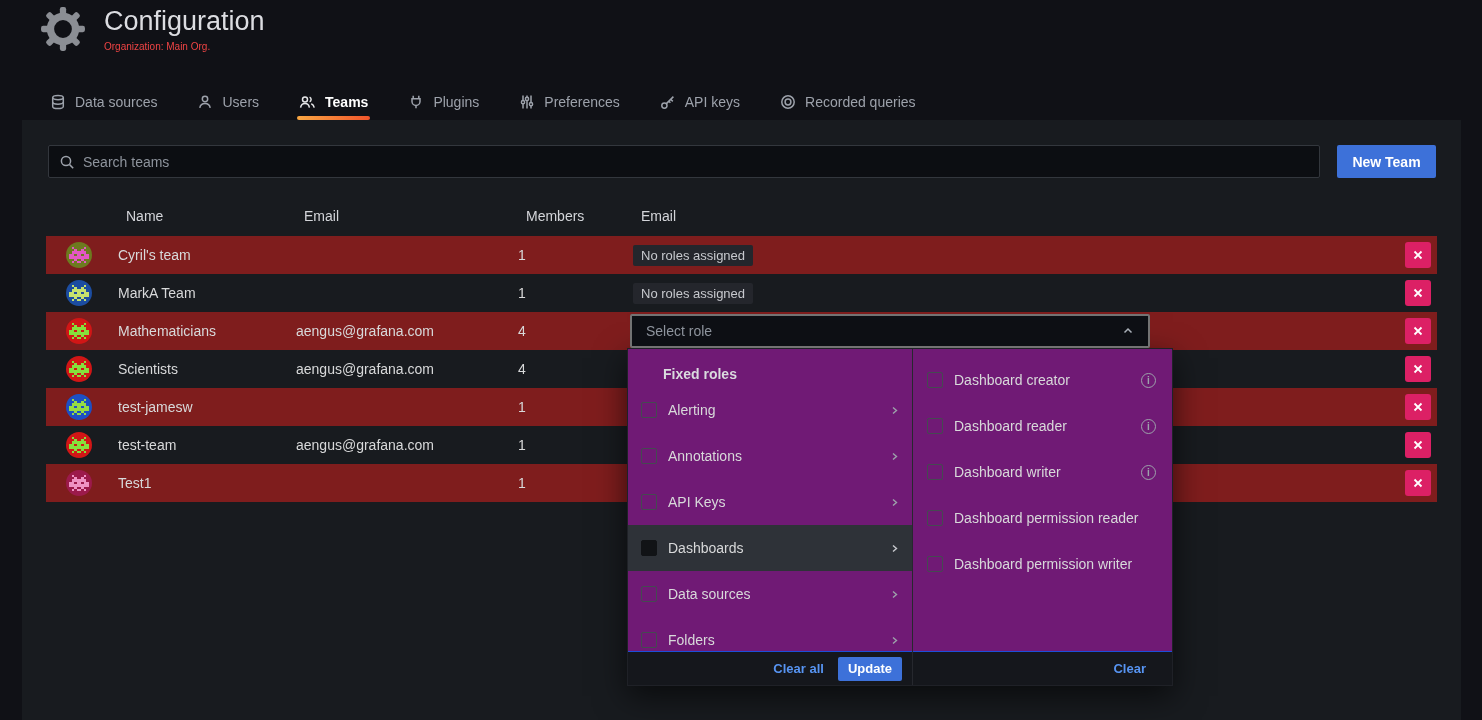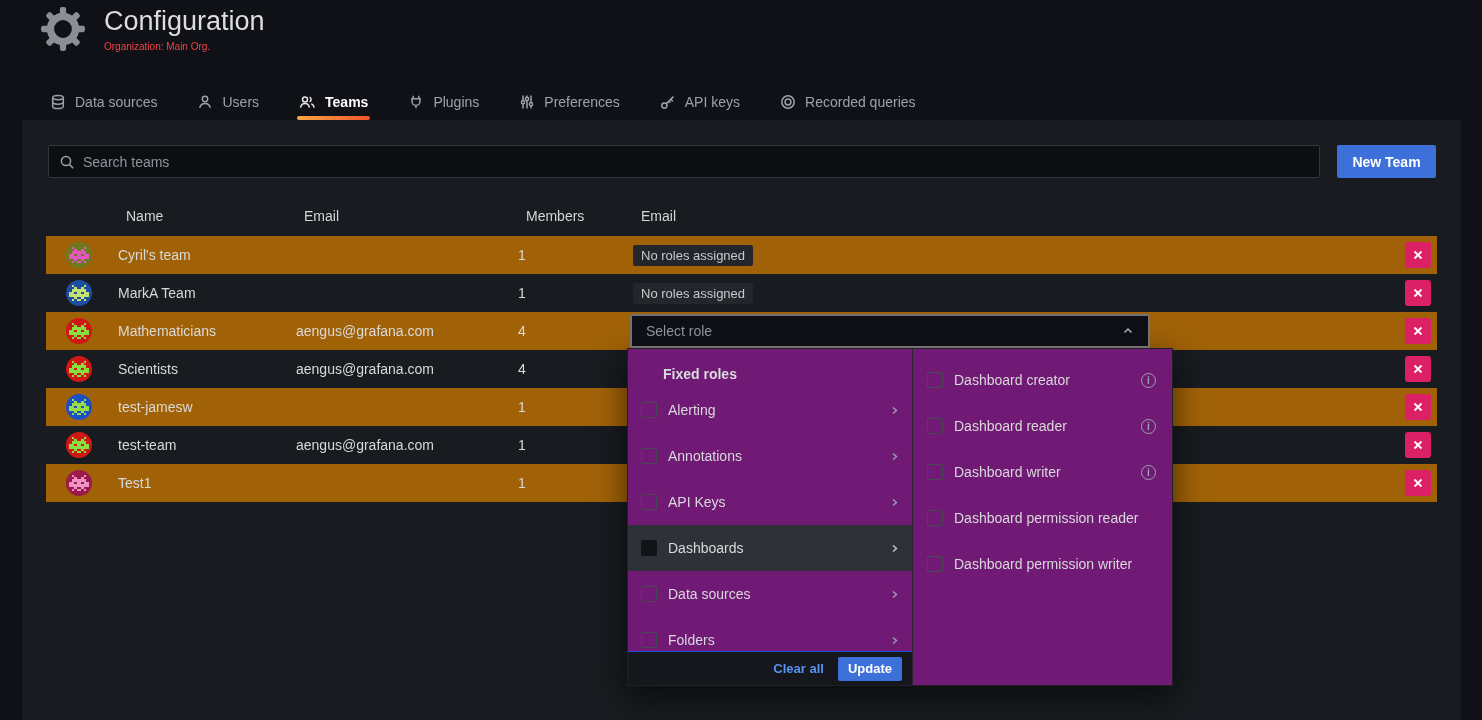--- a/index.html
+++ b/index.html
@@ -33,21 +33,21 @@
   .search-input { background:transparent; border:none; outline:none; color:#d8d9da; font-size:14px;
     font-family:"Liberation Sans", sans-serif; margin-left:8px; width:100%; }
   .search-input::placeholder { color:#8e949d; }
   .btn-primary { background:#3d71d9; color:#fff; border:none; border-radius:2px; font-weight:700;
     font-size:14px; font-family:"Liberation Sans", sans-serif; cursor:pointer; }
   .new-team { position:absolute; left:1337px; top:145px; width:99px; height:33px; }
   
   .thead { position:absolute; top:208px; font-size:14px; font-weight:400; color:#d3d5d9;padding-left:8px; }
   .th-name { left:118px; } .th-email { left:296px; } .th-members { left:518px; } .th-roles { left:633px; }
   .row { position:absolute; left:46px; width:1391px; height:38px; }
-  .row.striped { background:#a16207; }
+  .row.striped { background:#7f1d1d; }
   .avatar { position:absolute; left:20px; top:6px; width:26px; height:26px; border-radius:50%; overflow:hidden; display:flex; align-items:center; justify-content:center; }
   .cell { position:absolute; top:0; line-height:38px; font-size:14px; color:#d8d9da; white-space:nowrap; }
   .c-name { left:72px; } .c-email { left:250px; } .c-members { left:472px; }
   .badge { position:absolute; left:587px; top:9px; height:21px; line-height:21px; padding:0 8px;
     background:#24262c; border-radius:2px; font-size:13px; color:#c7c9ce; }
   .del { position:absolute; right:6px; top:6px; width:26px; height:26px; background:#dc2065; border:none;
     border-radius:3px; cursor:pointer; display:flex; align-items:center; justify-content:center; }
   
   .role-select { position:absolute; left:630px; top:314px; width:520px; height:34px; background:#0d0f14;
     border:2px solid #737373; border-radius:2px; display:flex; align-items:center; padding:0 14px; cursor:pointer; z-index:5; }
@@ -603,16 +603,19 @@
           <span class="checkbox"></span>
           <span class="s-label">Dashboard permission reader</span>
 
         </div>
         <div class="s-item">
           <span class="checkbox"></span>
           <span class="s-label">Dashboard permission writer</span>
 
         </div>
       </div>
+      <div class="dd-footer">
+        <button class="link-blue clear-right">Clear</button>
+      </div>
     </div>
   </div>
 
 </div>
 
 </body></html>

